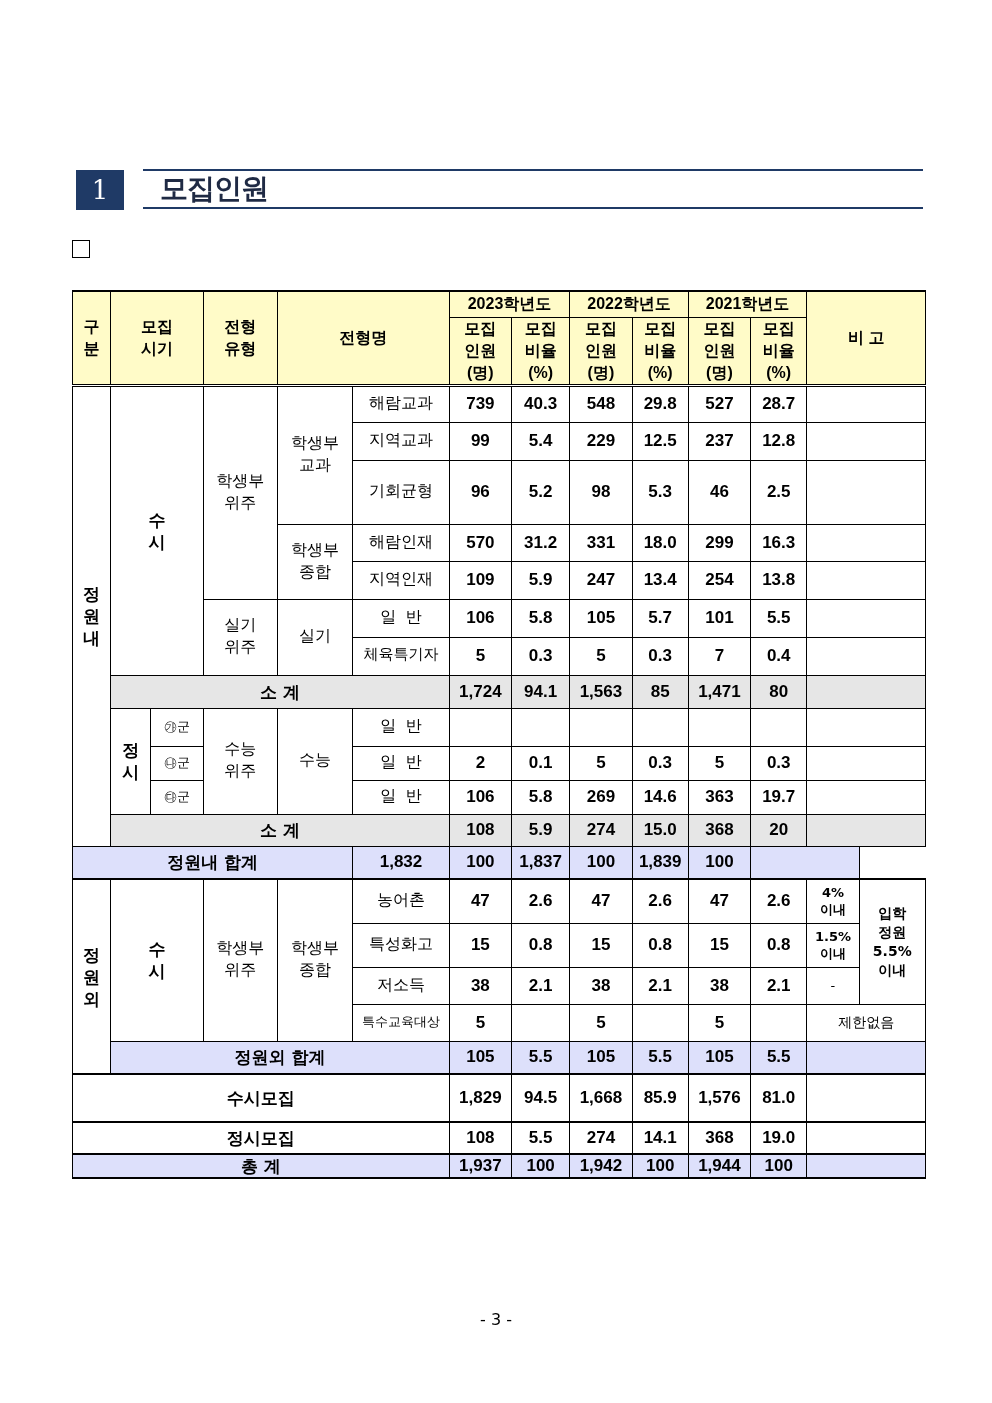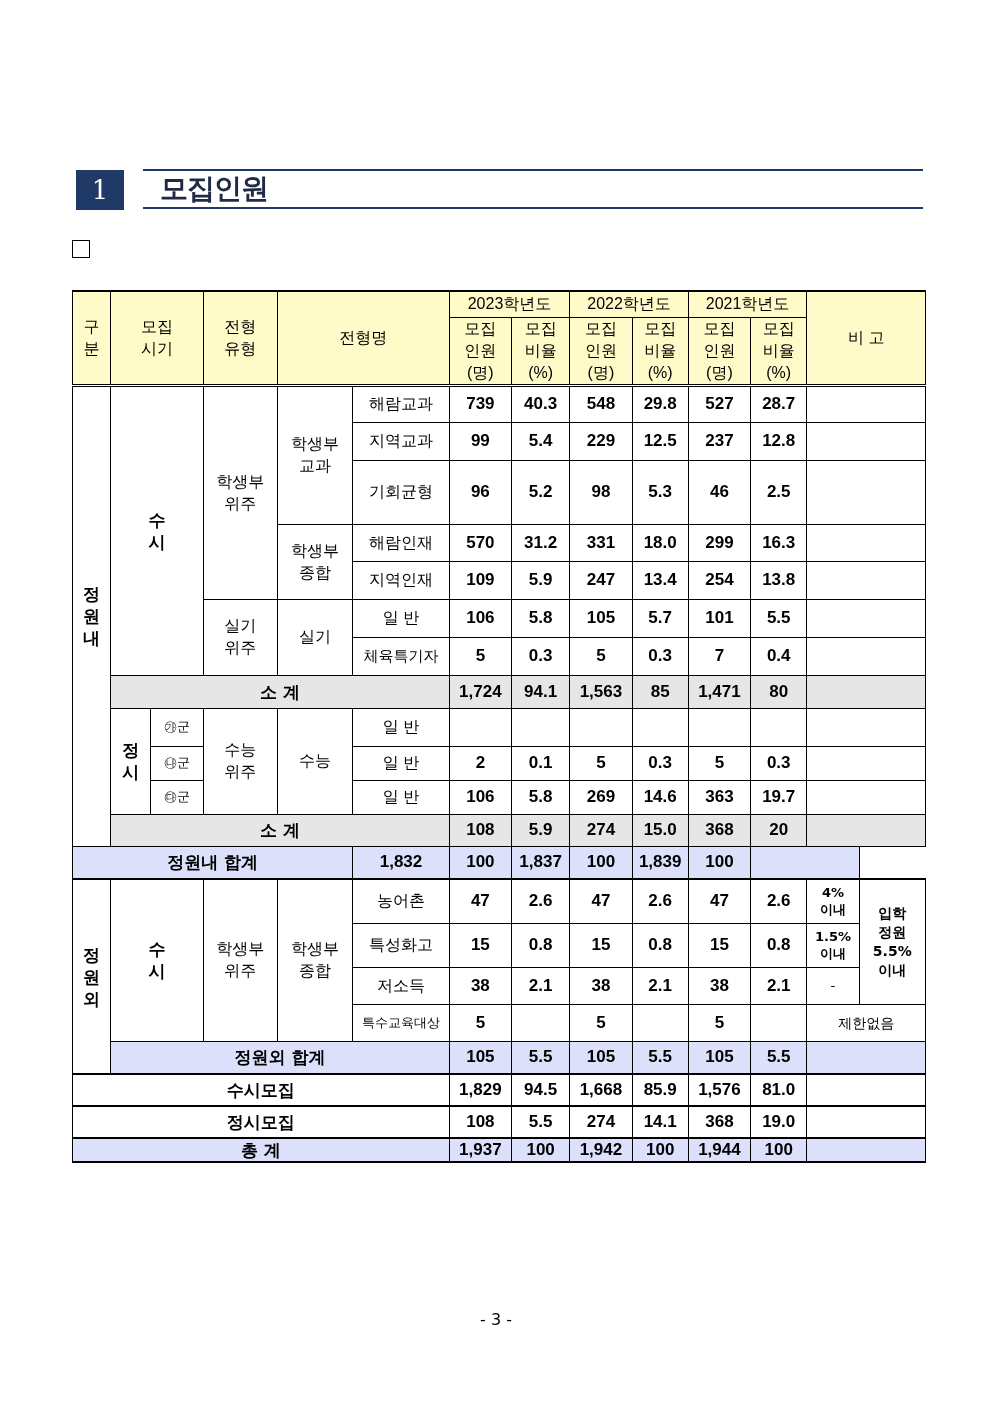--- a/index.html
+++ b/index.html
@@ -6,23 +6,23 @@
   body { width:992px; height:1403px; position:relative; font-family:"DejaVu Sans","Liberation Sans",sans-serif; color:#000; overflow:hidden; }
   .sec-num { position:absolute; left:76px; top:170px; width:48px; height:40px; background:#1f3a66; color:#fff; font-family:"DejaVu Serif","Liberation Serif",serif; font-size:26px; line-height:40px; text-align:center; }
   .sec-line-top { position:absolute; left:143px; top:169px; width:780px; height:2px; background:#1f3a66; }
   .sec-line-bot { position:absolute; left:143px; top:207px; width:780px; height:2px; background:#1f3a66; }
   .sec-title { position:absolute; left:160px; top:170px; font-size:28px; font-weight:bold; color:#1f2a44; line-height:38px; letter-spacing:-1px; }
   .subhead { position:absolute; left:72px; top:234px; font-size:22px; font-weight:bold; line-height:32px; letter-spacing:1px; }
   .subhead .box { display:inline-block; width:16px; height:16px; border:1.5px solid #000; margin-right:12px; vertical-align:-1px; }
 
   table.main { position:absolute; left:72px; top:290px; width:854px; border-collapse:collapse; table-layout:fixed; font-size:16px; }
   table.main td { border:1px solid #000; text-align:center; vertical-align:middle; padding:0; line-height:22px; }
-  table.main tr.hdr td { background:#fffbc8; font-weight:normal; font-family:"Liberation Sans","DejaVu Sans",sans-serif; }
+  table.main tr.hdr td { background:#fffbc8; font-weight:bold; font-family:"Liberation Sans","DejaVu Sans",sans-serif; }
   .num { font-weight:bold; font-family:"Liberation Sans",sans-serif; font-size:17px; }
-  .lbl { font-family:Liberation Sans, sans-serif; font-size:16px;margin-top:48px; }
+  .lbl { font-family:Liberation Mono, monospace; font-size:16px;margin-top:48px; }
   .sub { background:#e6e6e6; font-weight:bold; }
   .tot { background:#dde0fb; font-weight:bold; }
   .bold { font-weight:bold; }
   .small { font-size:13px; }
   .note-cell { font-size:13px; font-weight:bold; line-height:17px !important; }
   .topthick td { border-top:3px double #000 !important; }
   .hdrthick td { border-top:2px solid #000 !important; }
   .septhick td { border-top:2px solid #000 !important; }
   .lastrow td { border-bottom:2px solid #000 !important; }
   .notes { position:absolute; left:72px; top:1180px; font-size:16px; line-height:26px; }
@@ -304,21 +304,21 @@
     <td colspan="5" class="tot" style="font-size:17px">정원외 합계</td>
     <td class="num tot">105</td>
     <td class="num tot">5.5</td>
     <td class="num tot">105</td>
     <td class="num tot">5.5</td>
     <td class="num tot">105</td>
     <td class="num tot">5.5</td>
     <td colspan="2" class="tot"></td>
   </tr>
 
-  <tr class="septhick" style="height:32px">
+  <tr class="septhick" style="height:48px">
     <td colspan="6" class="bold" style="font-size:17px">수시모집</td>
     <td class="num">1,829</td>
     <td class="num">94.5</td>
     <td class="num">1,668</td>
     <td class="num">85.9</td>
     <td class="num">1,576</td>
     <td class="num">81.0</td>
     <td colspan="2"></td>
   </tr>
   <tr class="septhick" style="height:32px">

